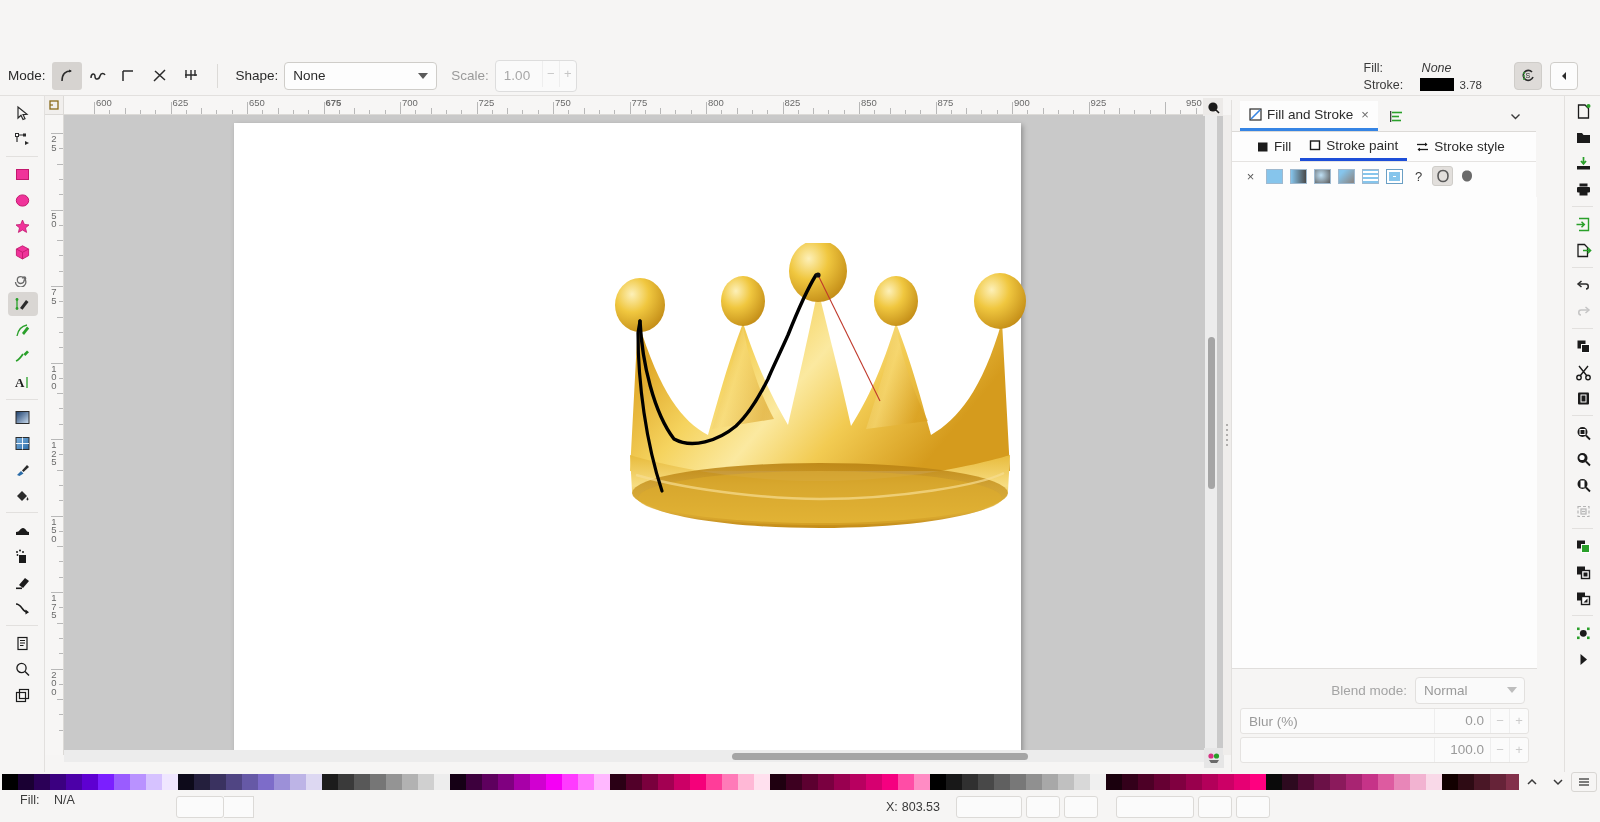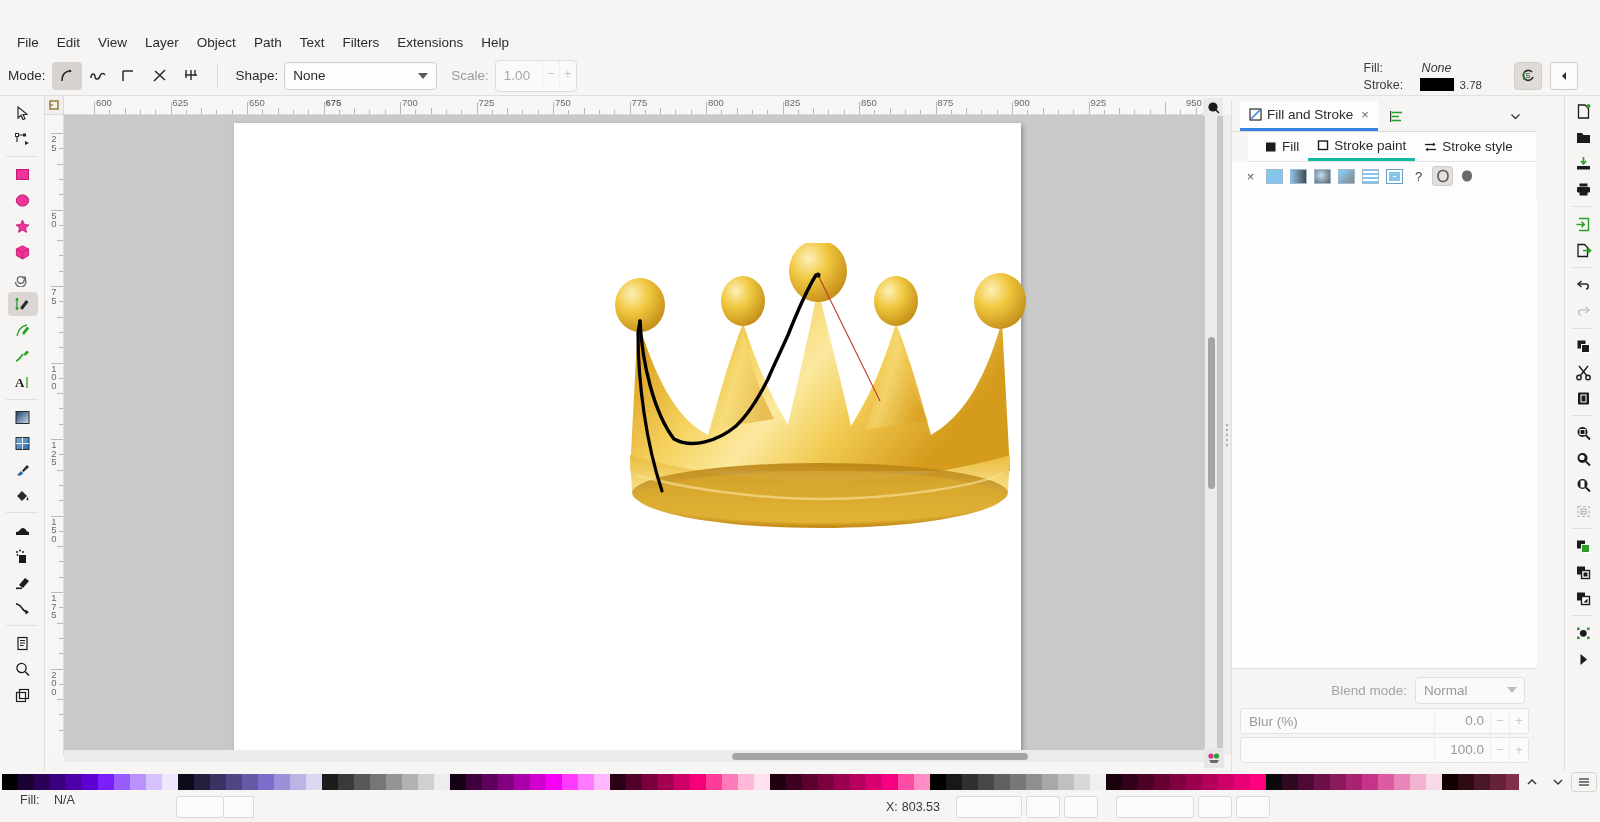--- a/index.html
+++ b/index.html
@@ -79,23 +79,23 @@
   .dockgrip{position:absolute;left:1223px;top:115px;width:8px;height:640px;background:#efedeb;display:flex;align-items:center;justify-content:center;}
   .dockgrip .dots{width:2px;height:22px;background:repeating-linear-gradient(to bottom,#b0aeac 0 2px,transparent 2px 5px);}
   .dock{position:absolute;left:1231px;top:100px;width:305px;height:672px;background:#f6f5f4;border-left:1px solid #e2e0de;}
   .dock-tabs{height:32px;display:flex;align-items:flex-end;border-bottom:1px solid #dcdad7;background:#f6f5f4;padding-left:8px;}
   .dock-tab{height:30px;display:flex;align-items:center;padding:0 9px;font-size:13.5px;color:#2b2b2b;cursor:default;gap:5px;}
   .dock-tab.active{border-bottom:3px solid #3584e4;background:#fdfdfd;}
   .dock-tab .x{color:#6a6a6a;font-size:13px;margin-left:3px;}
   .dock-tab.icononly{padding:0 12px;}
   .dock-chev{margin-left:auto;margin-right:8px;height:30px;display:flex;align-items:center;padding:0 6px;cursor:default;}
 
-  .fs-tabs{height:30px;display:flex;align-items:flex-end;background:#fdfdfd;border-bottom:1px solid #e5e3e1;padding-left:8px;margin-left:16px;}
+  .fs-tabs{height:30px;display:flex;align-items:flex-end;background:#fdfdfd;border-bottom:1px solid #e5e3e1;padding-left:16px;}
   .fs-tab{height:29px;display:flex;align-items:center;gap:5px;padding:0 9px;font-size:13.5px;color:#2b2b2b;cursor:default;}
-  .fs-tab.active{border-bottom:3px solid #14b8a6;align-items:center;}
+  .fs-tab.active{border-bottom:3px solid #1d4ed8;align-items:center;}
 
   .paintrow{height:28px;display:flex;align-items:center;gap:3px;padding:4px 8px;background:#fdfdfd;}
   .pbtn{width:21px;height:20px;display:flex;align-items:center;justify-content:center;border-radius:3px;cursor:default;}
   .pbtn.sel{background:#e2dfdc;border:1px solid #cfcdc9;}
   .pswatch{width:17px;height:15px;border:1px solid #9fb9cf;}
 
   .noobjects{padding:14px 10px 0 10px;font-size:14.5px;font-weight:bold;color:#1b1b1b;background:#fdfdfd;}
   .dock-body{position:absolute;left:0;top:97px;width:305px;height:472px;background:#fdfdfd;border-bottom:1px solid #e0dedc;}
   .blendrow{position:absolute;left:0;top:573px;width:305px;height:34px;display:flex;align-items:center;justify-content:flex-end;padding-right:12px;gap:8px;}
   .blendlbl{font-size:13.5px;color:#a4a4a4;}
@@ -131,32 +131,20 @@
   .st-coord .lab{color:#3a3a3a;} .st-coord .num{color:#3a3a3a;}
   .st-box{height:22px;border:1px solid #dcdad7;border-radius:3px;background:#fbfbfb;}
   svg{shape-rendering:geometricPrecision;}
 </style>
 </head>
 <body>
 
 <div id="app">
 
 
-  <div class="menubar" id="menubar">
-      <div class="menu-item">File</div>
-      <div class="menu-item">Edit</div>
-      <div class="menu-item">View</div>
-      <div class="menu-item">Layer</div>
-      <div class="menu-item">Object</div>
-      <div class="menu-item">Path</div>
-      <div class="menu-item">Text</div>
-      <div class="menu-item">Filters</div>
-      <div class="menu-item">Extensions</div>
-      <div class="menu-item">Help</div>
-    </div>
 
   <div class="toolctl">
     <span class="tc-label">Mode:</span>
     <div class="mode-btn active">
       <svg width="18" height="18" viewBox="0 0 18 18">
           <path d="M4 14 C4 6 8 4 13 4" stroke="#2b2b2b" stroke-width="1.6" fill="none"></path>
           <path d="M11 2.5 L14 4 L11 5.6" fill="#2b2b2b"></path>
         </svg>
     </div>
     <div class="mode-btn">

